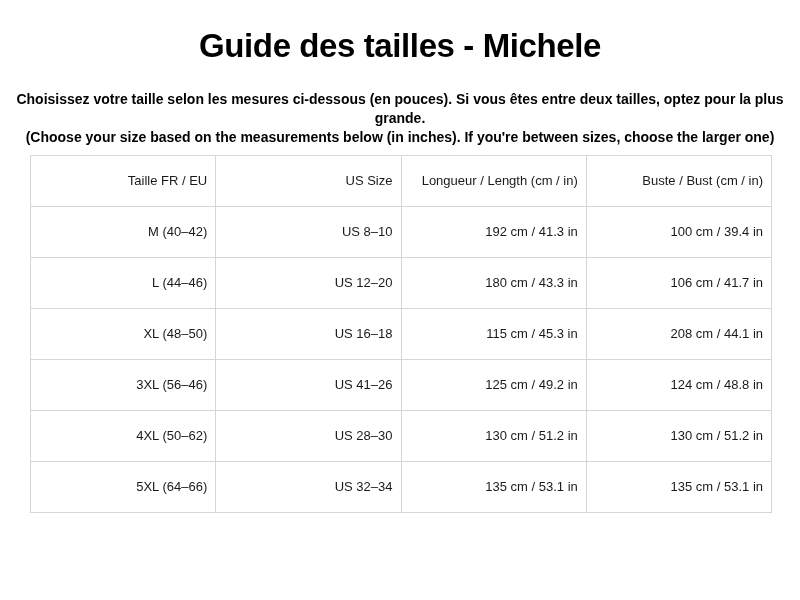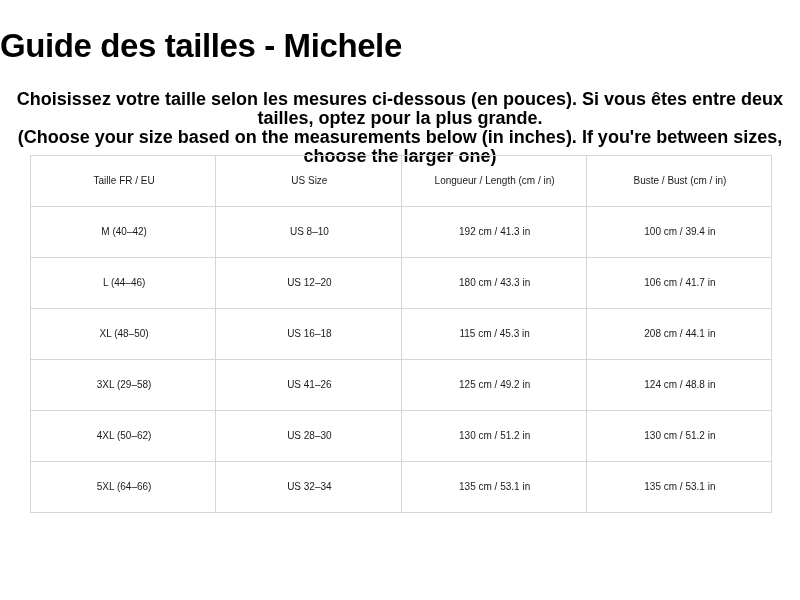--- a/index.html
+++ b/index.html
@@ -15,57 +15,57 @@
     position: relative;
     width: 800px;
     height: 600px;
   }
   .title {
     position: absolute;
     top: 27px;
     left: 0;
     width: 800px;
     margin: 0;
-    text-align: left;
+    text-align: center;
     font-size: 33px;
     font-weight: 700;
     letter-spacing: -0.4px;
     color: #000000;
     line-height: 1.15;
   }
   .subtitle {
     position: absolute;
     top: 90px;
     left: 0;
     width: 800px;
     margin: 0;
     text-align: center;
-    font-size: 18px;
+    font-size: 14px;
     font-weight: 700;
     color: #000000;
     line-height: 19px;
   }
   .sub-line { display: block; }
   .size-table {
     position: absolute;
     top: 155px;
     left: 30px;
     width: 742px;
     border-collapse: collapse;
     table-layout: fixed;
   }
   .size-table th,
   .size-table td {
     border: 1px solid #d6d6d6;
     height: 46px;
     padding: 2px 8px 2px 10px;
-    font-size: 10px;
+    font-size: 13px;
     font-weight: 400;
     color: #1a1a1a;
-    text-align: center;
+    text-align: right;
     vertical-align: middle;
     line-height: 1.45;
     width: 25%;
     overflow: hidden;
   }
 </style>
 </head>
 <body>
 
 <div class="page">
@@ -99,21 +99,21 @@
         <td>180 cm / 43.3 in</td>
         <td>106 cm / 41.7 in</td>
       </tr>
       <tr>
         <td>XL (48–50)</td>
         <td>US 16–18</td>
         <td>115 cm / 45.3 in</td>
         <td>208 cm / 44.1 in</td>
       </tr>
       <tr>
-        <td>3XL (29–58)</td>
+        <td>3XL (56–46)</td>
         <td>US 41–26</td>
         <td>125 cm / 49.2 in</td>
         <td>124 cm / 48.8 in</td>
       </tr>
       <tr>
         <td>4XL (50–62)</td>
         <td>US 28–30</td>
         <td>130 cm / 51.2 in</td>
         <td>130 cm / 51.2 in</td>
       </tr>

